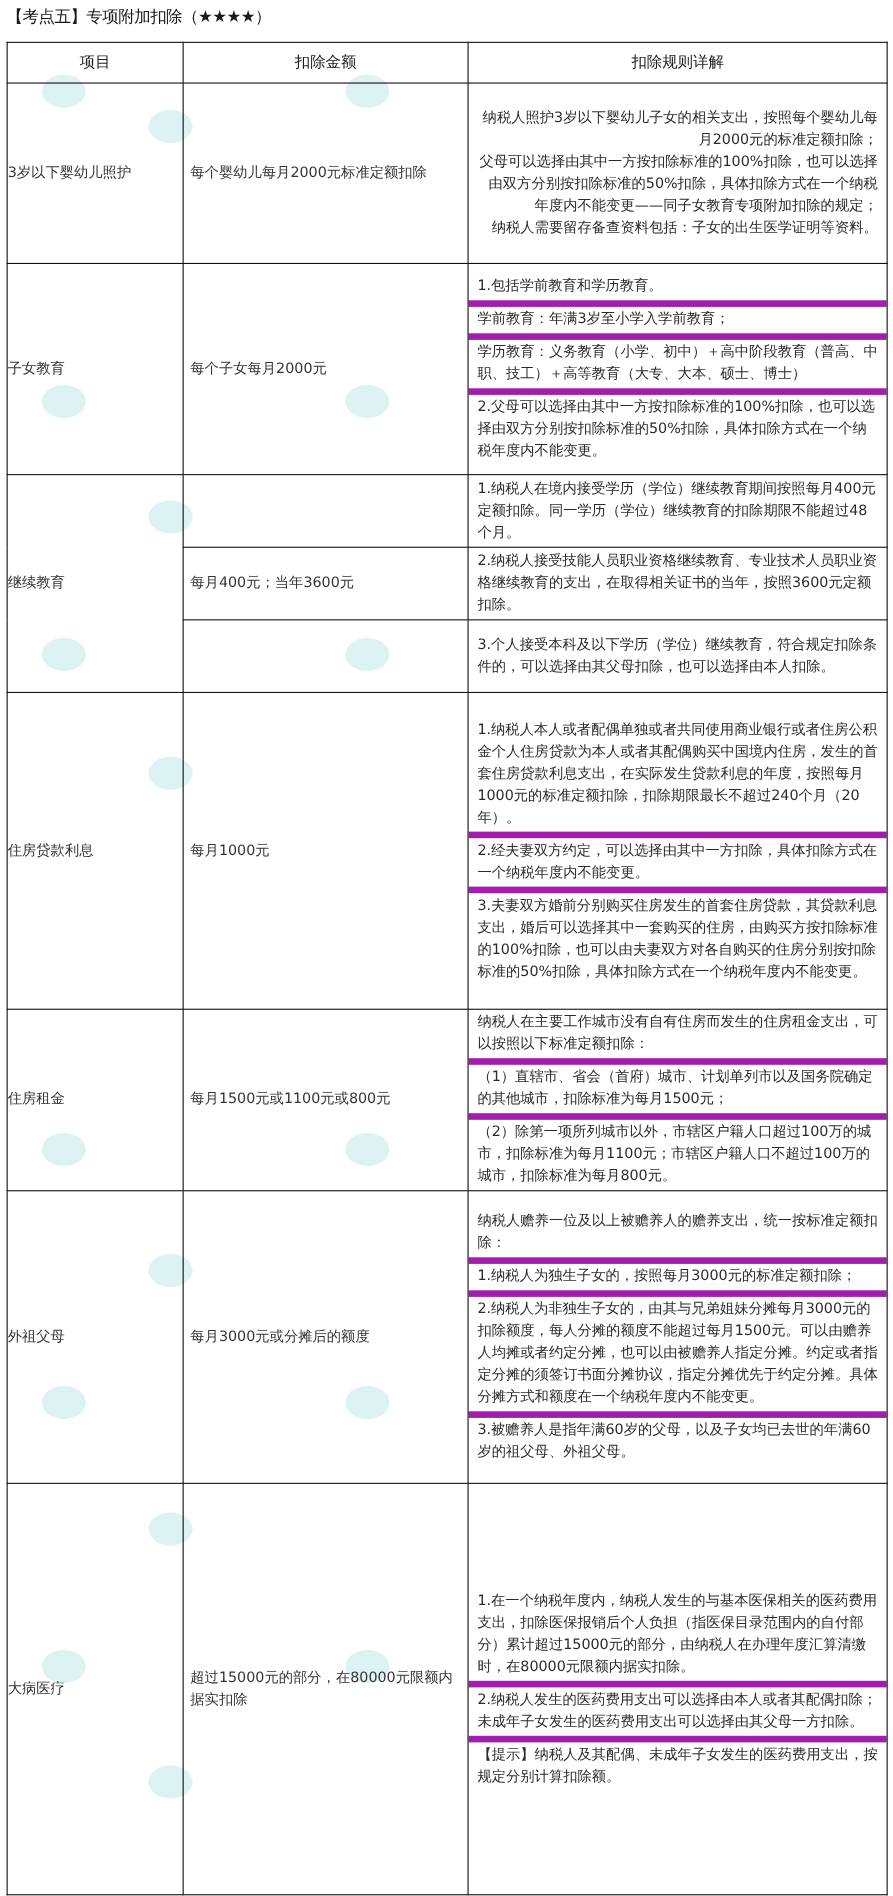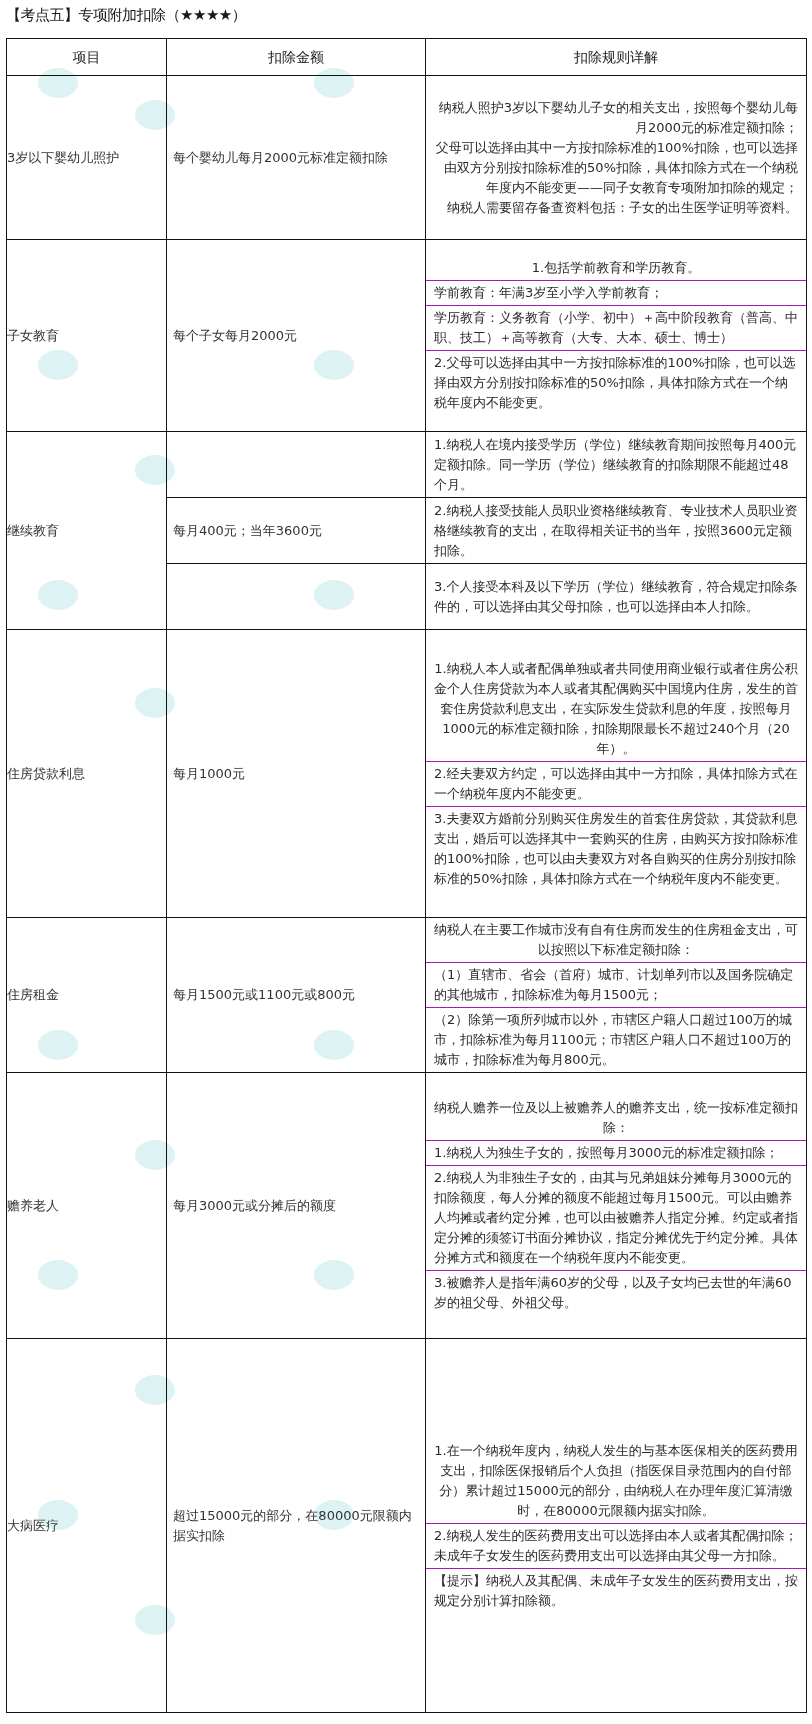--- a/index.html
+++ b/index.html
@@ -27,22 +27,22 @@
     font-weight: normal; font-size: 14px; height: 36px; text-align: center;
     color: #1a1a1a;
   }
   col.c1 { width: 160px; }
   col.c2 { width: 259px; }
   col.c3 { width: 381px; }
   td.item { text-align: left; color: #333; }
   td.amount { color: #333; padding: 0 6px !important; }
   td.amount.center { text-align: left; }
   td.rule { padding: 2px 8px 2px 8px !important; color: #2a2a2a; }
-  .rule-sub { border-top: 1px solid #a21caf; padding: 2px 8px; }
-  .rule-sub:first-child { border-top: none; text-align: center; }
+  .rule-sub { border-top: 6px solid #a21caf; padding: 2px 8px; }
+  .rule-sub:first-child { border-top: none; }
   td.rules-cell { padding: 0 !important; vertical-align: top; }
   .wm {
     position: absolute; pointer-events: none; opacity: 0.22;
   }
   .wm .circle {
     width: 40px; height: 30px; border-radius: 50%; background: #5ec6c9;
     position: absolute; left: 0; top: 20px;
   }
 </style>
 </head>
@@ -169,21 +169,21 @@
       <td class="item">住房租金</td>
       <td class="amount center">每月1500元或1100元或800元</td>
       <td class="rules-cell">
         <div class="rule-sub">纳税人在主要工作城市没有自有住房而发生的住房租金支出，可以按照以下标准定额扣除：</div>
         <div class="rule-sub">（1）直辖市、省会（首府）城市、计划单列市以及国务院确定的其他城市，扣除标准为每月1500元；</div>
         <div class="rule-sub">（2）除第一项所列城市以外，市辖区户籍人口超过100万的城市，扣除标准为每月1100元；市辖区户籍人口不超过100万的城市，扣除标准为每月800元。</div>
       </td>
     </tr>
 
     <tr style="height:266px;">
-      <td class="item">赡养老人</td>
+      <td class="item">外祖父母</td>
       <td class="amount center">每月3000元或分摊后的额度</td>
       <td class="rules-cell">
         <div class="rule-sub">纳税人赡养一位及以上被赡养人的赡养支出，统一按标准定额扣除：</div>
         <div class="rule-sub">1.纳税人为独生子女的，按照每月3000元的标准定额扣除；</div>
         <div class="rule-sub">2.纳税人为非独生子女的，由其与兄弟姐妹分摊每月3000元的扣除额度，每人分摊的额度不能超过每月1500元。可以由赡养人均摊或者约定分摊，也可以由被赡养人指定分摊。约定或者指定分摊的须签订书面分摊协议，指定分摊优先于约定分摊。具体分摊方式和额度在一个纳税年度内不能变更。</div>
         <div class="rule-sub">3.被赡养人是指年满60岁的父母，以及子女均已去世的年满60岁的祖父母、外祖父母。</div>
       </td>
     </tr>
 
     <tr style="height:374px;">

